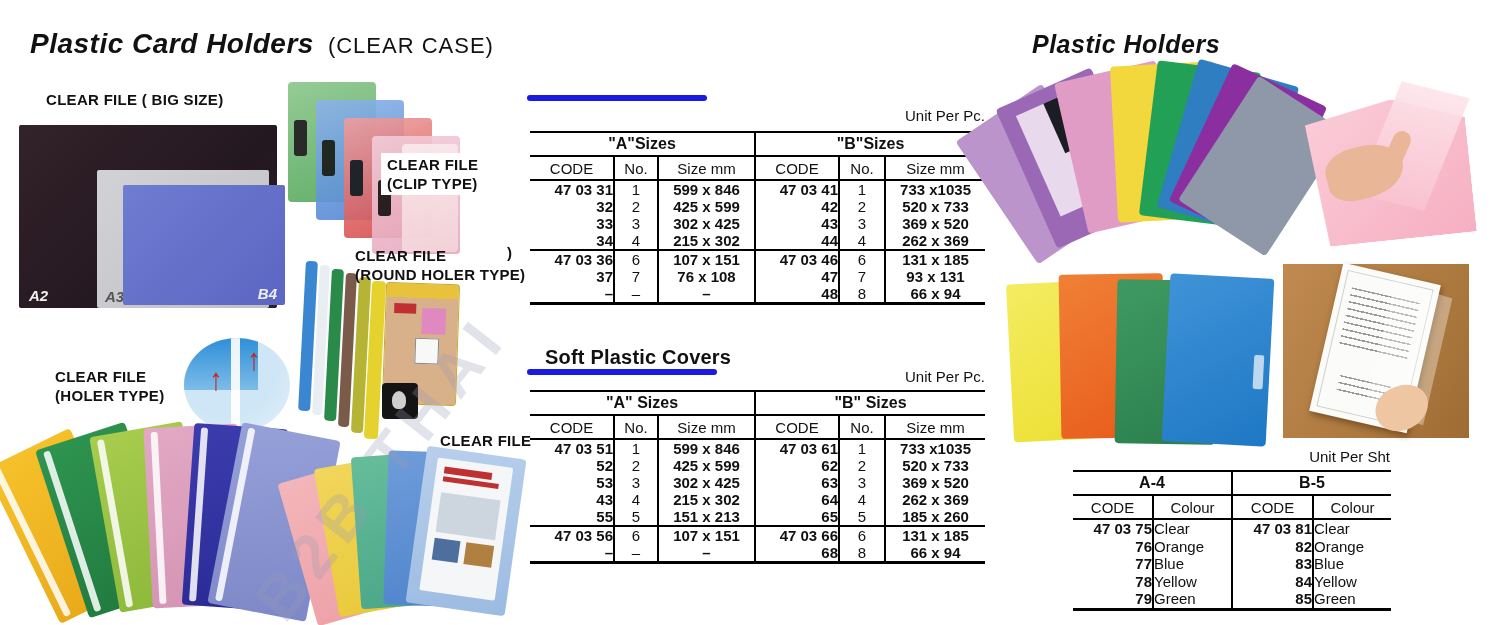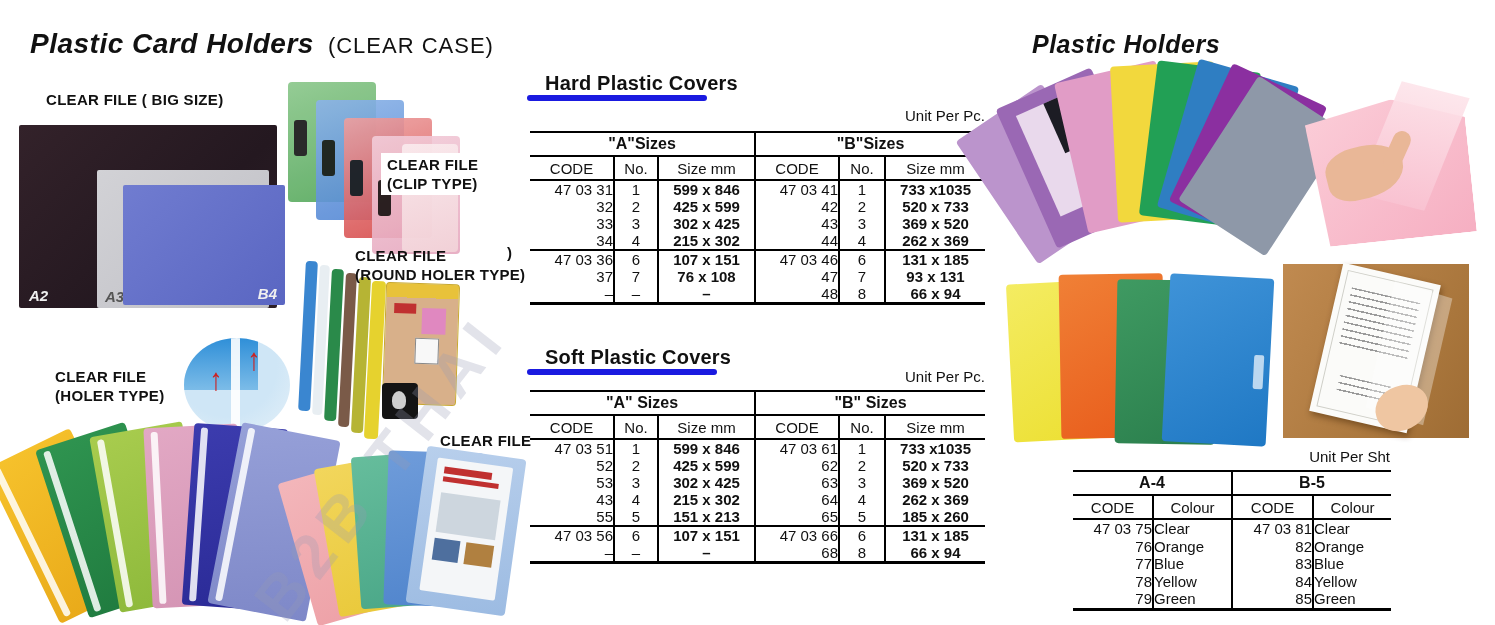--- a/index.html
+++ b/index.html
@@ -23,21 +23,21 @@
   
   table.t{border-collapse:collapse;table-layout:fixed;font-size:15px;}
   table.t th, table.t td{padding:0;margin:0;overflow:hidden;white-space:nowrap;}
   .t .grp{font-size:16px;font-weight:bold;text-align:center;height:22px;
           border-top:2px solid #000;border-bottom:2px solid #000;}
   .t .colh{font-weight:400;text-align:center;height:22px;border-bottom:2px solid #000;}
   .t tbody td{height:17px;line-height:17px;}
   .t tbody tr.group-start td{border-top:2px solid #000;}
   .t tfoot td{border-top:3px solid #000;height:0;}
   .t .vline{border-left:2px solid #000;}
-  td.col-a_code,td.col-b_code{text-align:right;padding-right:12px;font-weight:normal;}
+  td.col-a_code,td.col-b_code{text-align:right;padding-right:12px;font-weight:bold;}
   td.col-a_no,td.col-b_no{text-align:center;border-left:2px solid #000;}
   td.col-a_size,td.col-b_size{text-align:center;border-left:2px solid #000;font-weight:bold;}
   td.col-b_code{border-left:2px solid #000;}
   
   td.col-a_colour,td.col-b_colour{text-align:left;padding-left:16px;font-weight:normal;border-left:2px solid #000;}
   .ct tbody td{height:17.5px;line-height:17.5px;}
 
   
   .ph{position:absolute;}
   .folder{position:absolute;border-radius:4px;}
@@ -156,21 +156,20 @@
       <div style="position:absolute;left:12px;top:10px;width:76px;height:134px;background:#f4f6f8;border-radius:2px;">
         <div style="position:absolute;left:8px;top:8px;width:48px;height:7px;background:#c03030;"></div>
         <div style="position:absolute;left:8px;top:18px;width:56px;height:5px;background:#c03030;"></div>
         <div style="position:absolute;left:8px;top:34px;width:60px;height:40px;background:#cdd6de;"></div>
         <div style="position:absolute;left:8px;top:80px;width:26px;height:22px;background:#4e6f9e;"></div>
         <div style="position:absolute;left:40px;top:80px;width:28px;height:22px;background:#b08040;"></div>
       </div>
     </div>
   </div>
 
-  <div class="abs sec-title" style="left:545px;top:72px;">Hard Plastic Covers</div>
   <div class="abs sec-bar" style="left:527px;top:95px;width:180px;background:#1a1ae0;"></div>
   <div class="abs unit" style="left:825px;top:107px;width:160px;">Unit Per Pc.</div>
 
   <table class="t abs" style="left:530px;top:131px;width:455px;">
     <colgroup>
         <col style="width:84px">
         <col style="width:44px">
         <col style="width:97px">
         <col style="width:84px">
         <col style="width:46px">

